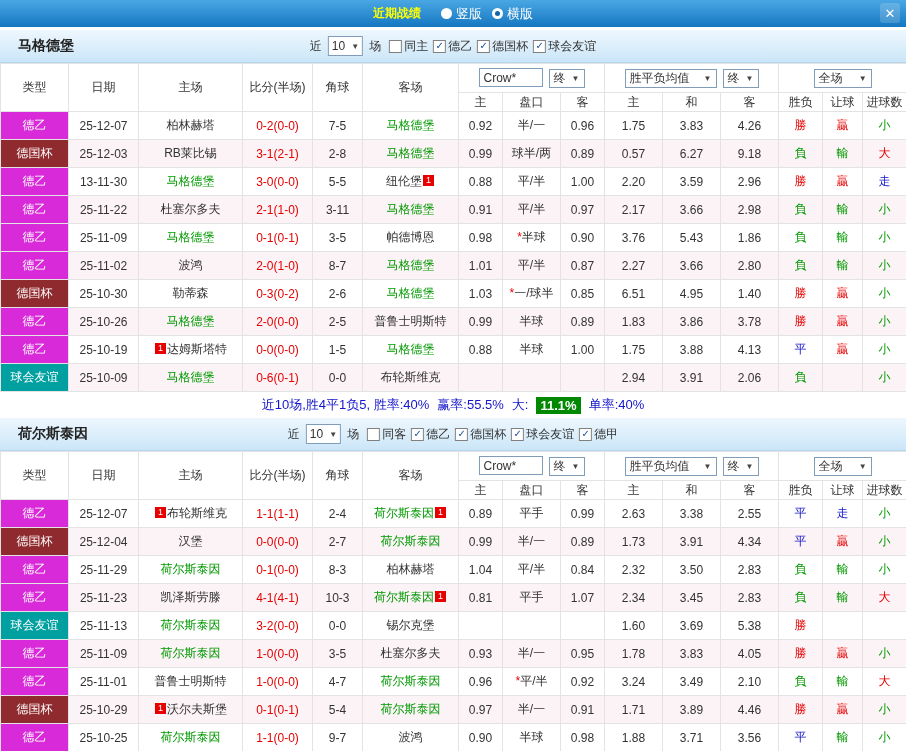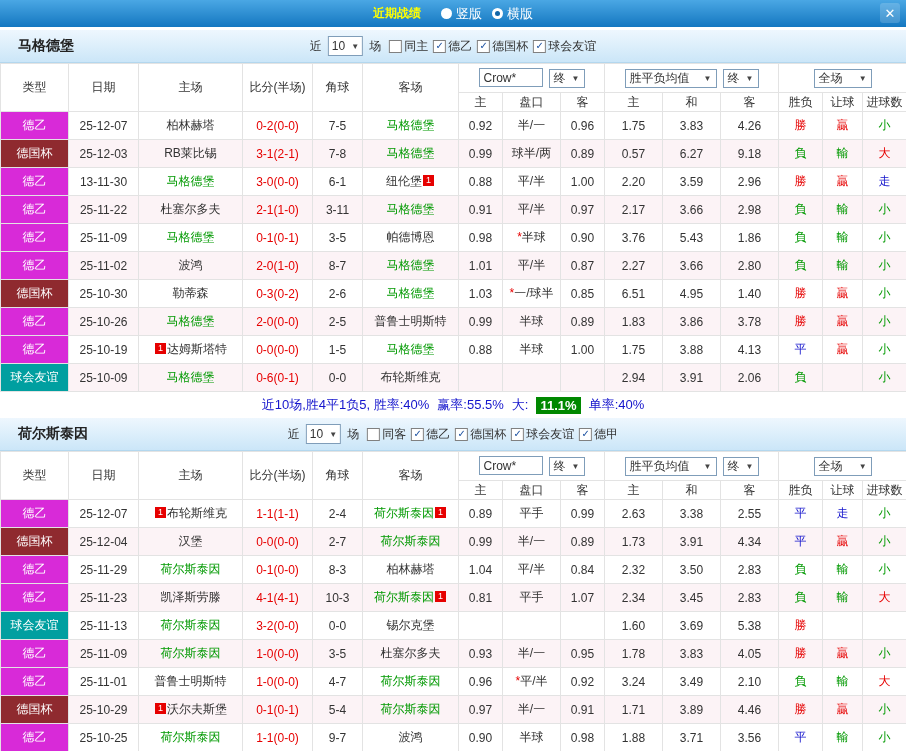--- a/index.html
+++ b/index.html
@@ -170,38 +170,38 @@
     <td>4.26</td>
     <td style="color: rgb(230, 0, 0);">勝</td>
     <td style="color: rgb(230, 0, 0);">贏</td>
     <td style="color: rgb(0, 153, 0);">小</td>
   </tr>
             <tr>
     <td class="t-type" style="color: rgb(255, 255, 255); background: rgb(143, 42, 47);">德国杯</td>
     <td>25-12-03</td>
     <td><span class="tname">RB莱比锡</span></td>
     <td class="t-score">3-1(2-1)</td>
-    <td>7-8</td>
+    <td>2-8</td>
     <td><span class="tname focus">马格德堡</span></td>
     <td>0.99</td>
     <td>球半/两</td>
     <td>0.89</td>
     <td>0.57</td>
     <td>6.27</td>
     <td>9.18</td>
     <td style="color: rgb(0, 153, 0);">負</td>
     <td style="color: rgb(0, 153, 0);">輸</td>
     <td style="color: rgb(230, 0, 0);">大</td>
   </tr>
             <tr>
     <td class="t-type" style="color: rgb(255, 255, 255); background: rgb(216, 42, 216);">德乙</td>
     <td>13-11-30</td>
     <td><span class="tname focus">马格德堡</span></td>
     <td class="t-score">3-0(0-0)</td>
-    <td>6-1</td>
+    <td>5-5</td>
     <td><span class="tname">纽伦堡</span><span class="badge">1</span></td>
     <td>0.88</td>
     <td>平/半</td>
     <td>1.00</td>
     <td>2.20</td>
     <td>3.59</td>
     <td>2.96</td>
     <td style="color: rgb(230, 0, 0);">勝</td>
     <td style="color: rgb(230, 0, 0);">贏</td>
     <td style="color: rgb(20, 20, 204);">走</td>

